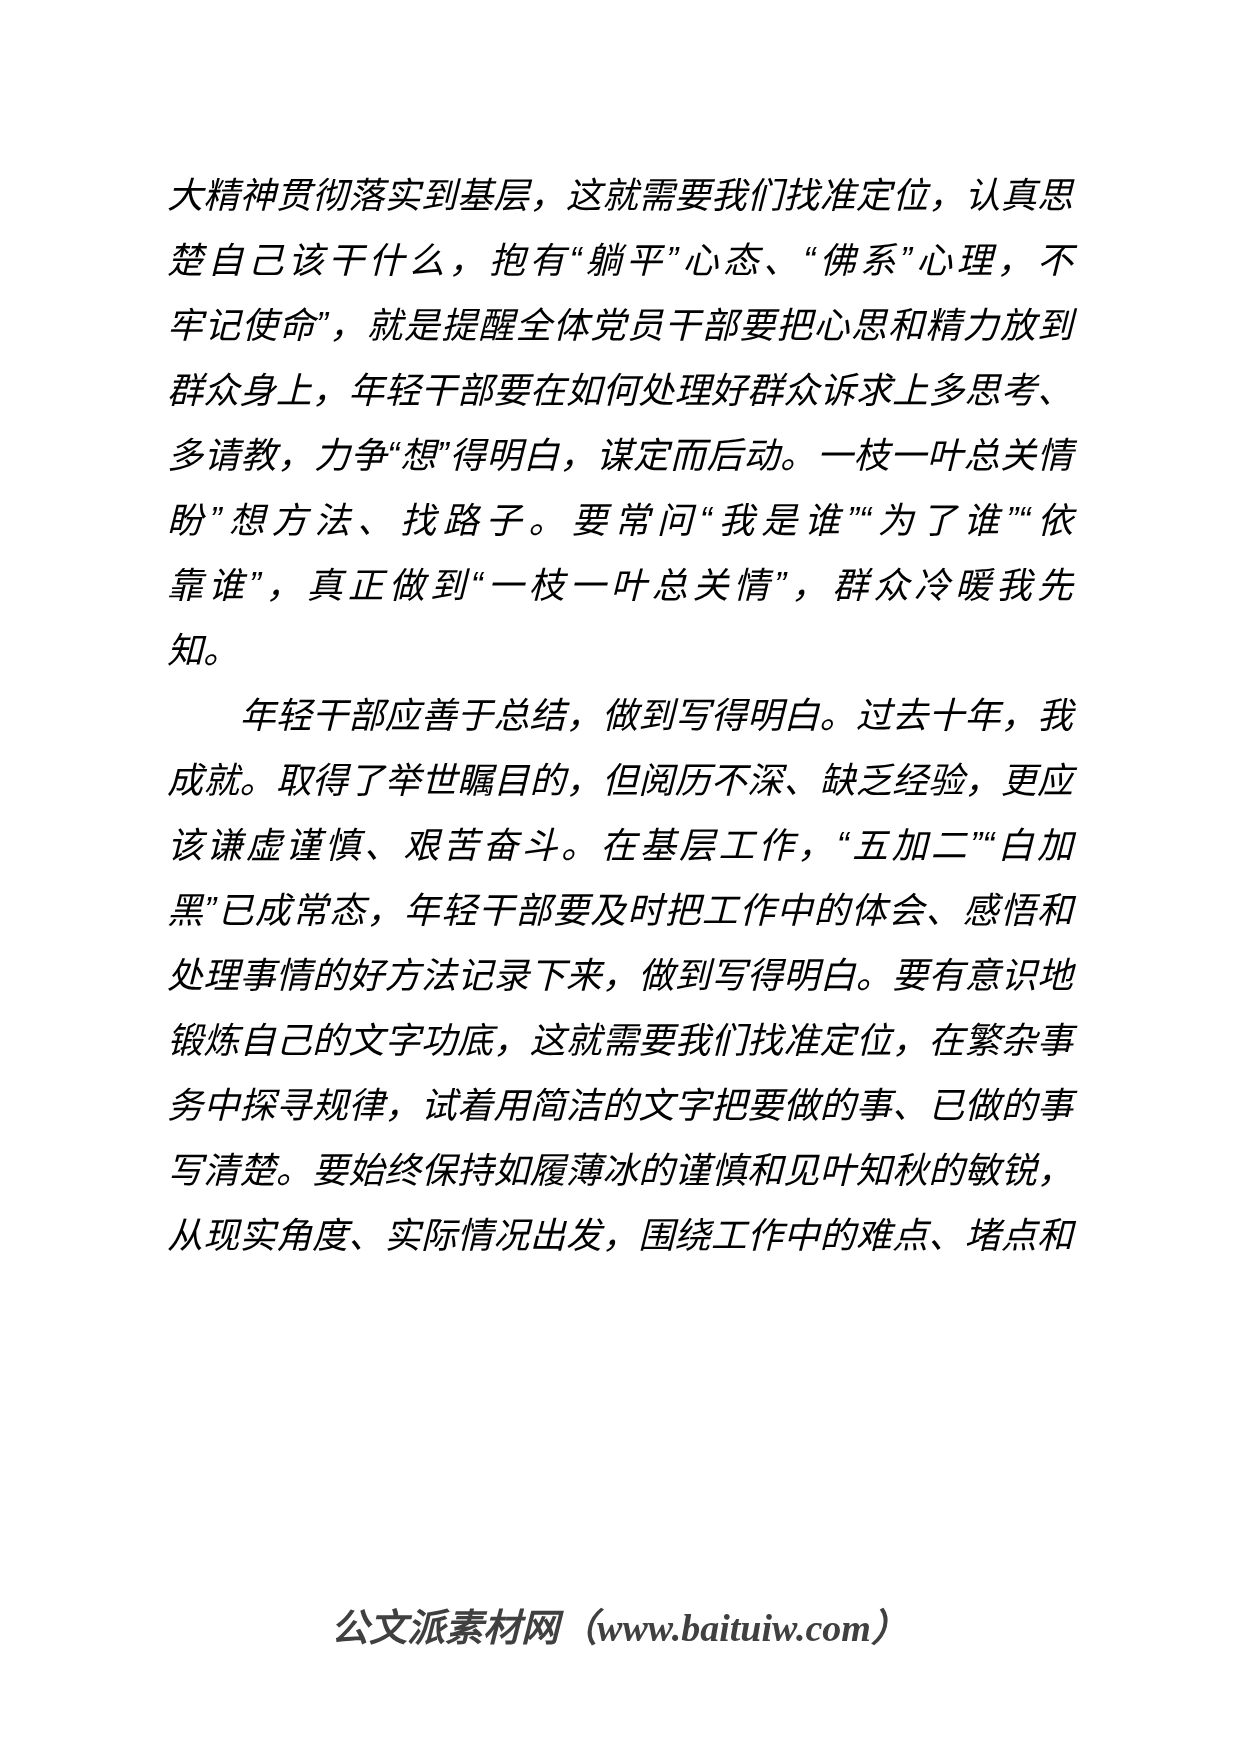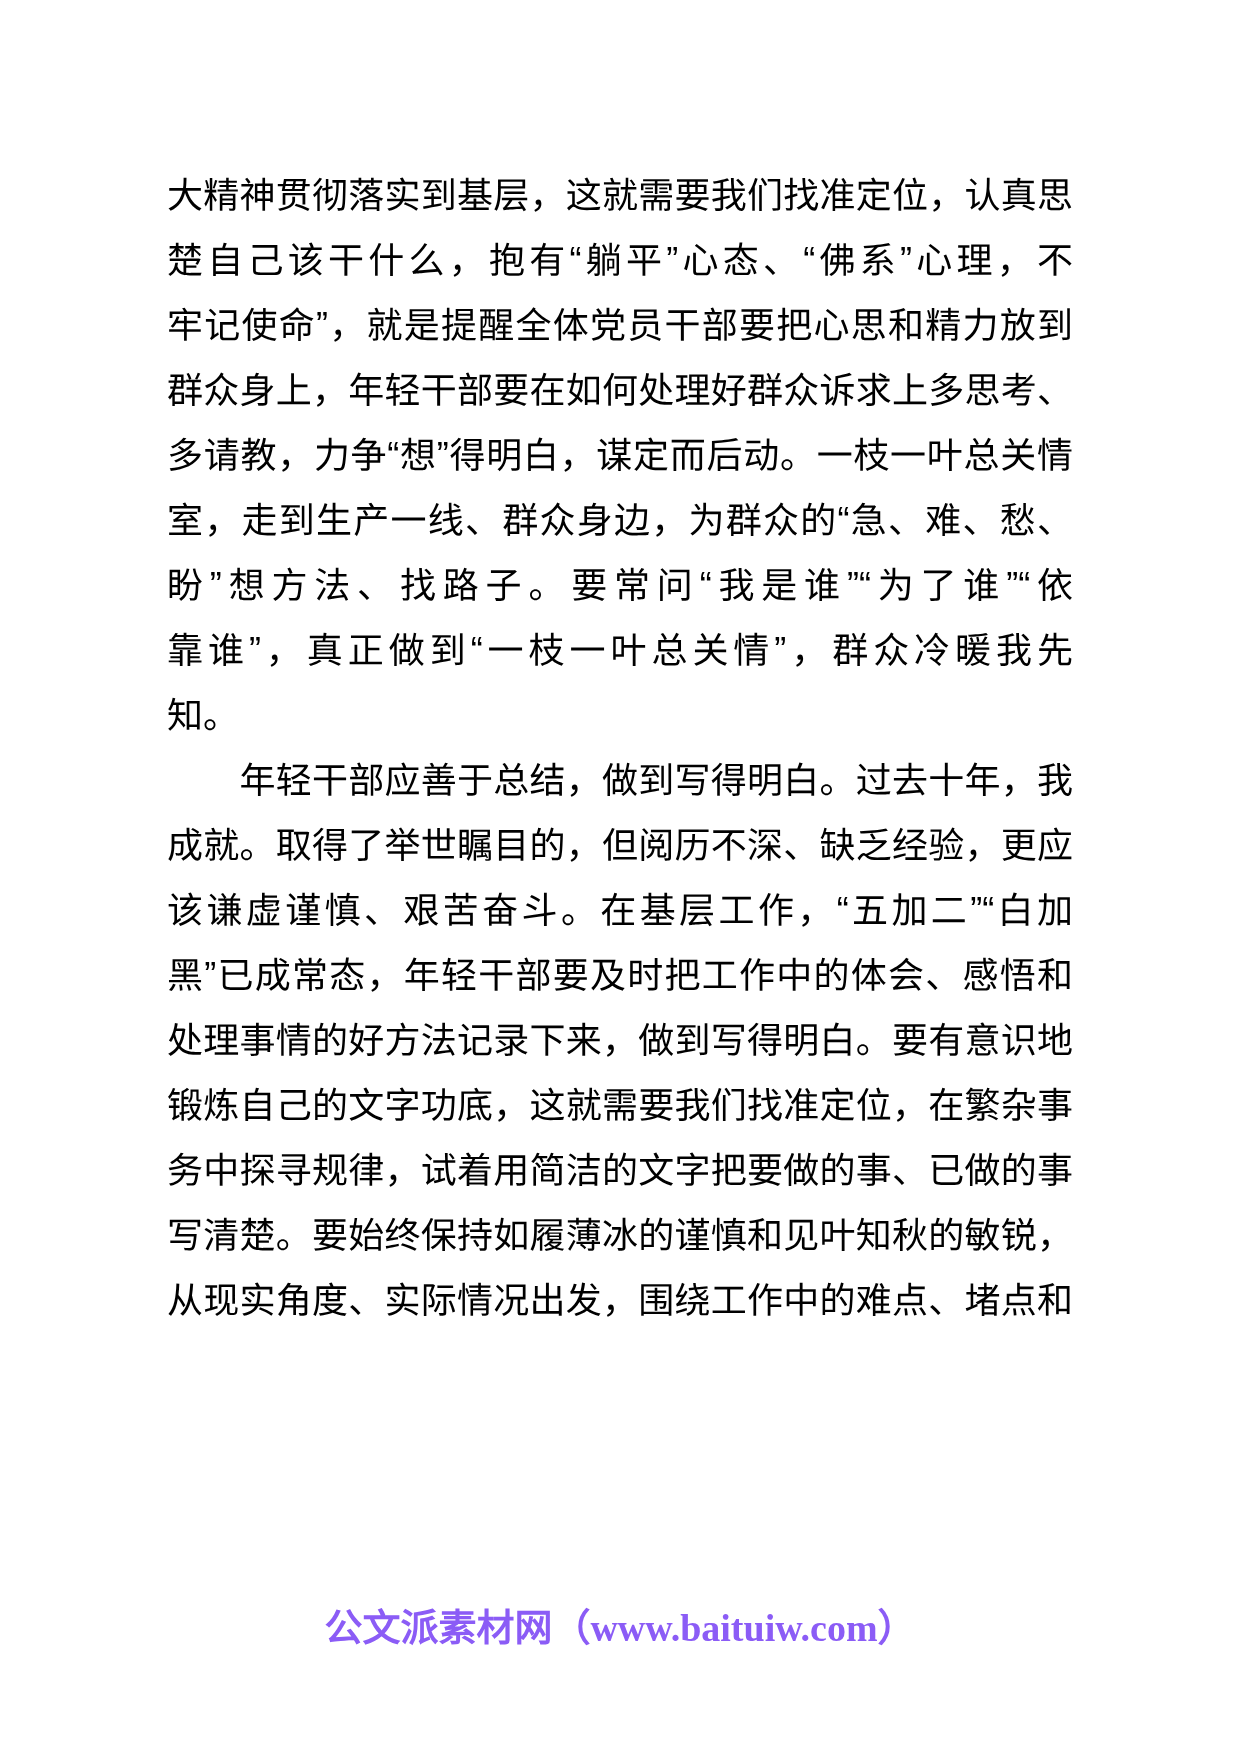--- a/index.html
+++ b/index.html
@@ -8,20 +8,21 @@
     background: #ffffff;
   }
   .page {
     position: relative;
     width: 1240px;
     height: 1754px;
     background: #ffffff;
     color: #000000;
     overflow: hidden;
     font-family: "Liberation Sans", "DejaVu Sans", sans-serif;
+    font-style: italic;
   }
   .body-text {
     position: absolute;
     left: 167px;
     top: 163px;
     width: 906px;
     font-size: 36px;
     line-height: 65px;
     font-weight: 400;
     color: #000000;
@@ -40,34 +41,33 @@
   .footer {
     position: absolute;
     left: 0;
     right: 0;
     top: 1603px;
     text-align: center;
     font-family: "Liberation Serif", "DejaVu Serif", serif;
     font-weight: 700;
     font-size: 38px;
     line-height: 50px;
-    color: #8b5cf6;
+    color: #404040;
   }
 </style>
 </head>
 <body>
 
 <div class="page">
   <div class="body-text">
       <div class="line">大精神贯彻落实到基层，这就需要我们找准定位，认真思</div>
       <div class="line">楚自己该干什么，抱有“躺平”心态、“佛系”心理，不</div>
       <div class="line">牢记使命”，就是提醒全体党员干部要把心思和精力放到</div>
       <div class="line">群众身上，年轻干部要在如何处理好群众诉求上多思考、</div>
       <div class="line">多请教，力争“想”得明白，谋定而后动。一枝一叶总关情</div>
-      <div class="line">室，走到生产一线、群众身边，为群众的“急、难、愁、</div>
       <div class="line">盼”想方法、找路子。要常问“我是谁”“为了谁”“依</div>
       <div class="line">靠谁”，真正做到“一枝一叶总关情”，群众冷暖我先</div>
       <div class="line paragraph-end">知。</div>
       <div class="line">　　年轻干部应善于总结，做到写得明白。过去十年，我</div>
       <div class="line">成就。取得了举世瞩目的，但阅历不深、缺乏经验，更应</div>
       <div class="line">该谦虚谨慎、艰苦奋斗。在基层工作，“五加二”“白加</div>
       <div class="line">黑”已成常态，年轻干部要及时把工作中的体会、感悟和</div>
       <div class="line">处理事情的好方法记录下来，做到写得明白。要有意识地</div>
       <div class="line">锻炼自己的文字功底，这就需要我们找准定位，在繁杂事</div>
       <div class="line">务中探寻规律，试着用简洁的文字把要做的事、已做的事</div>

